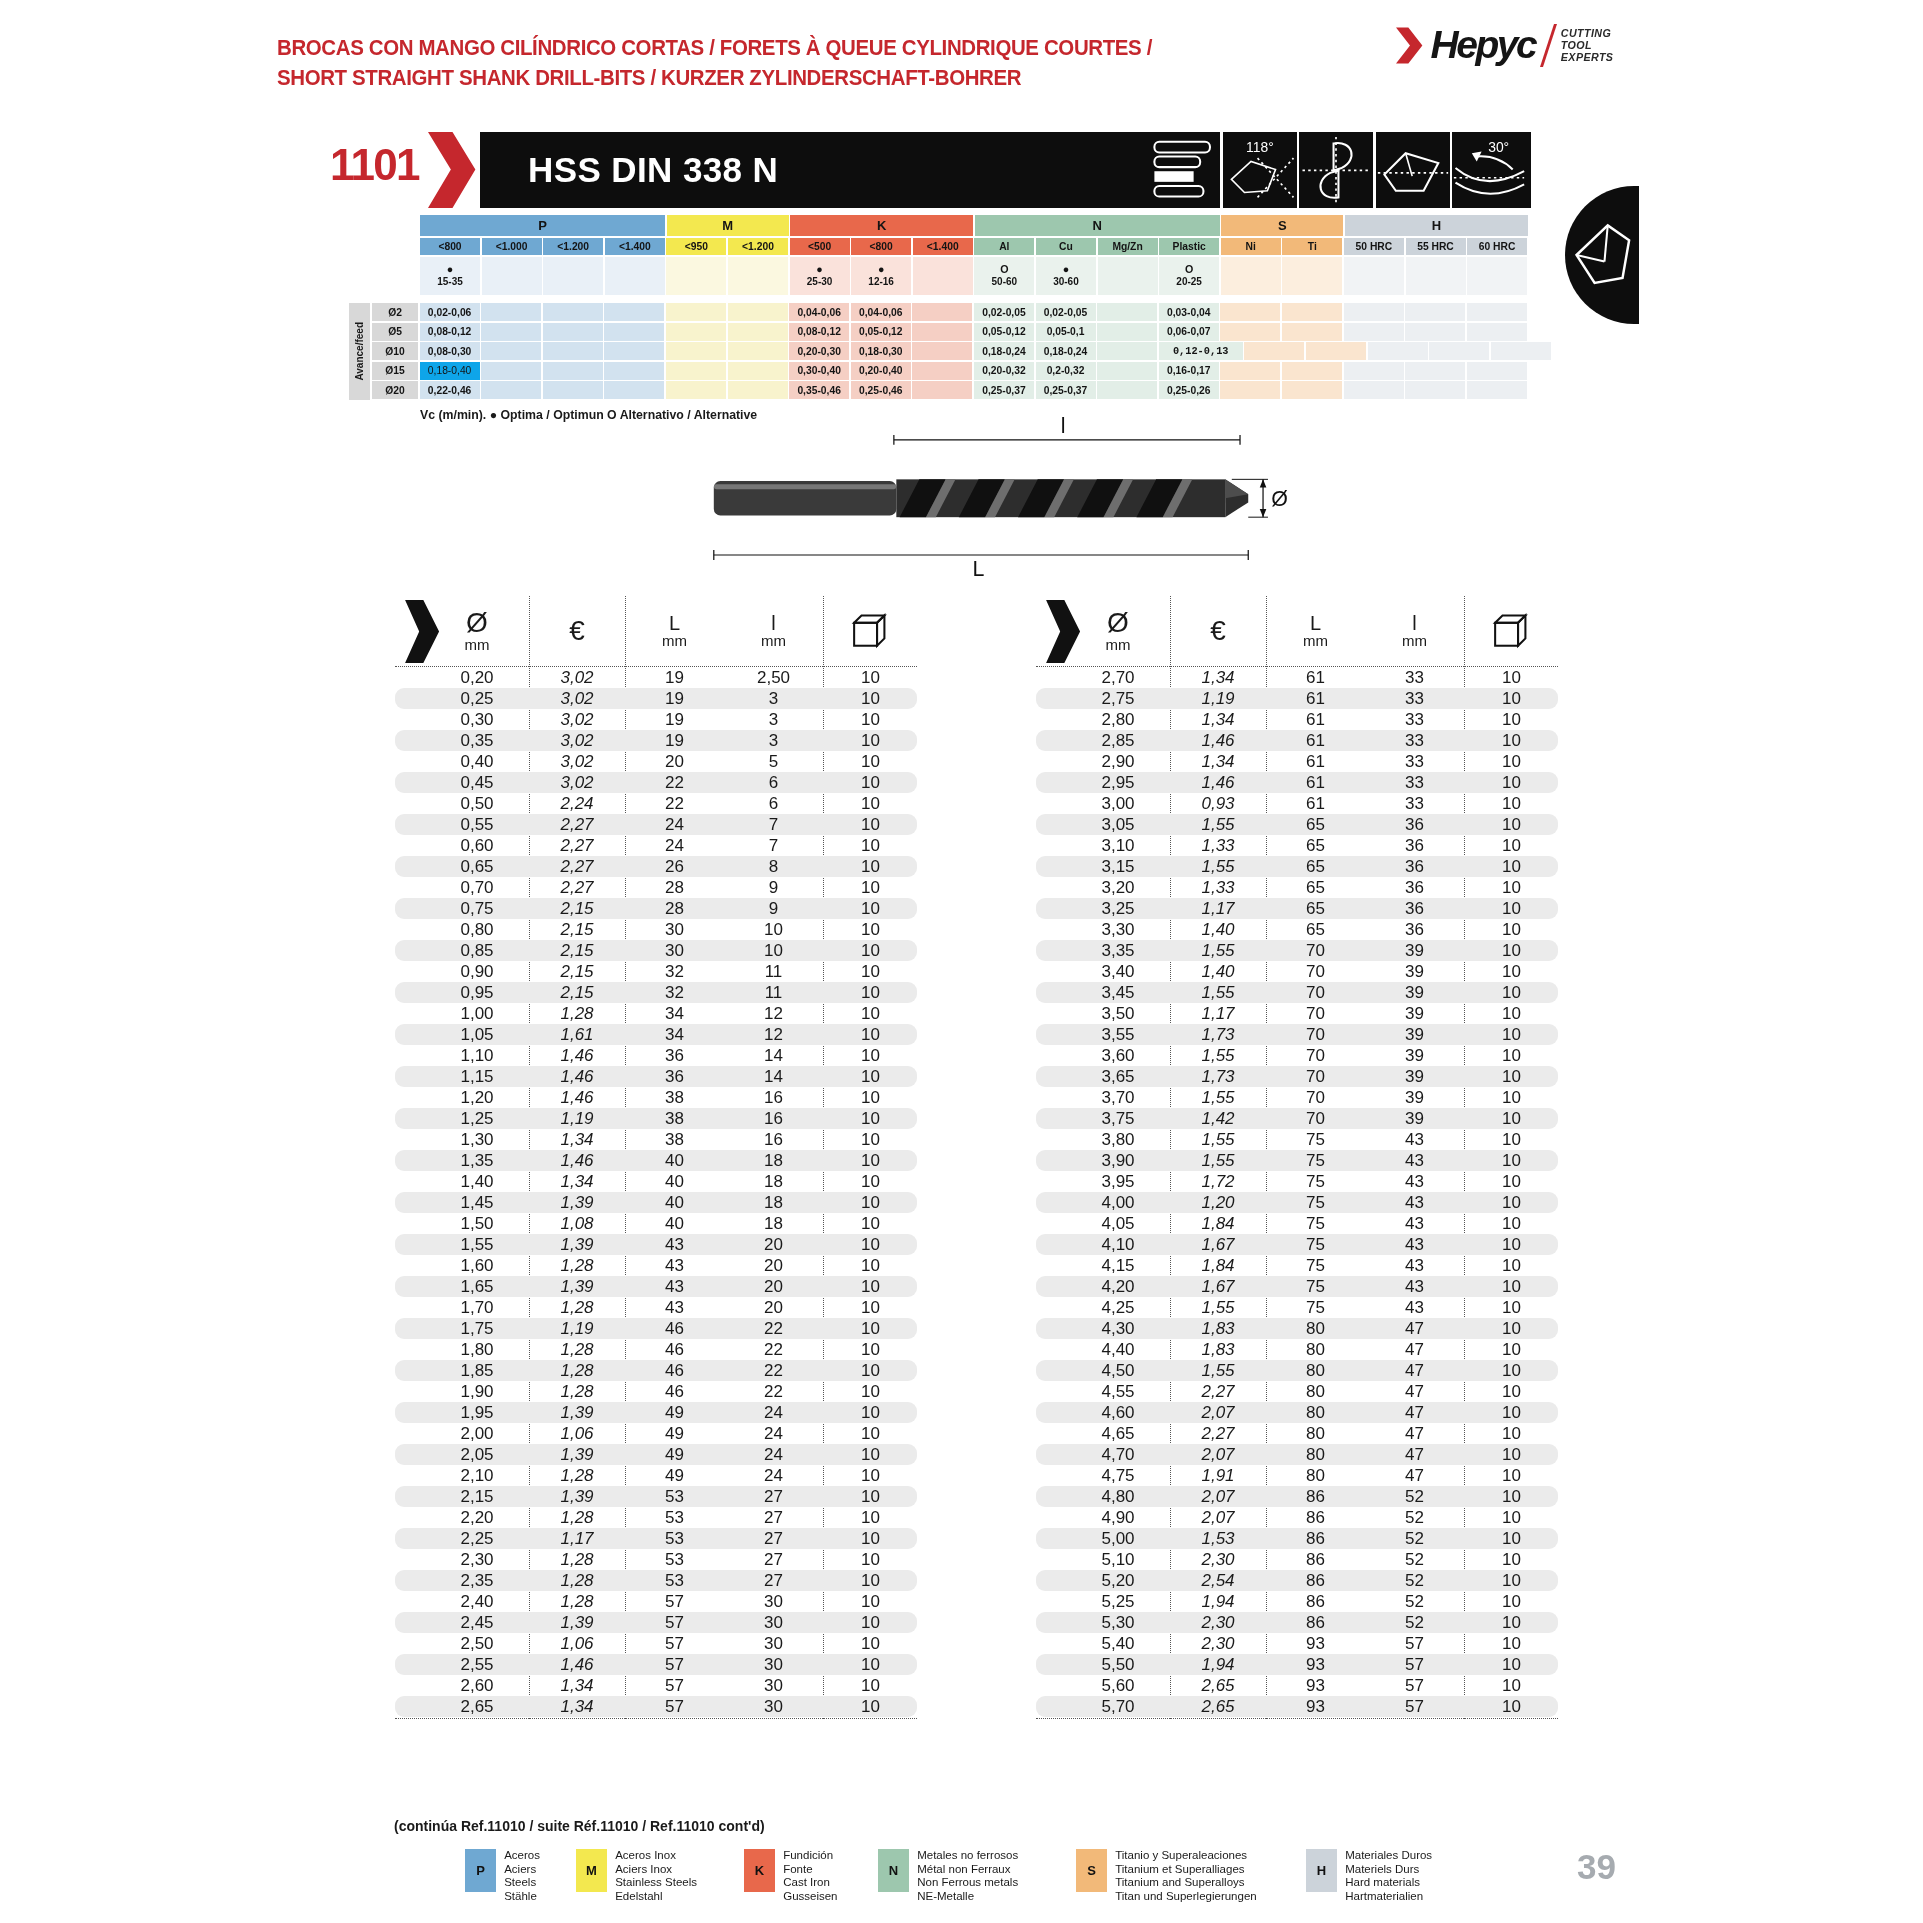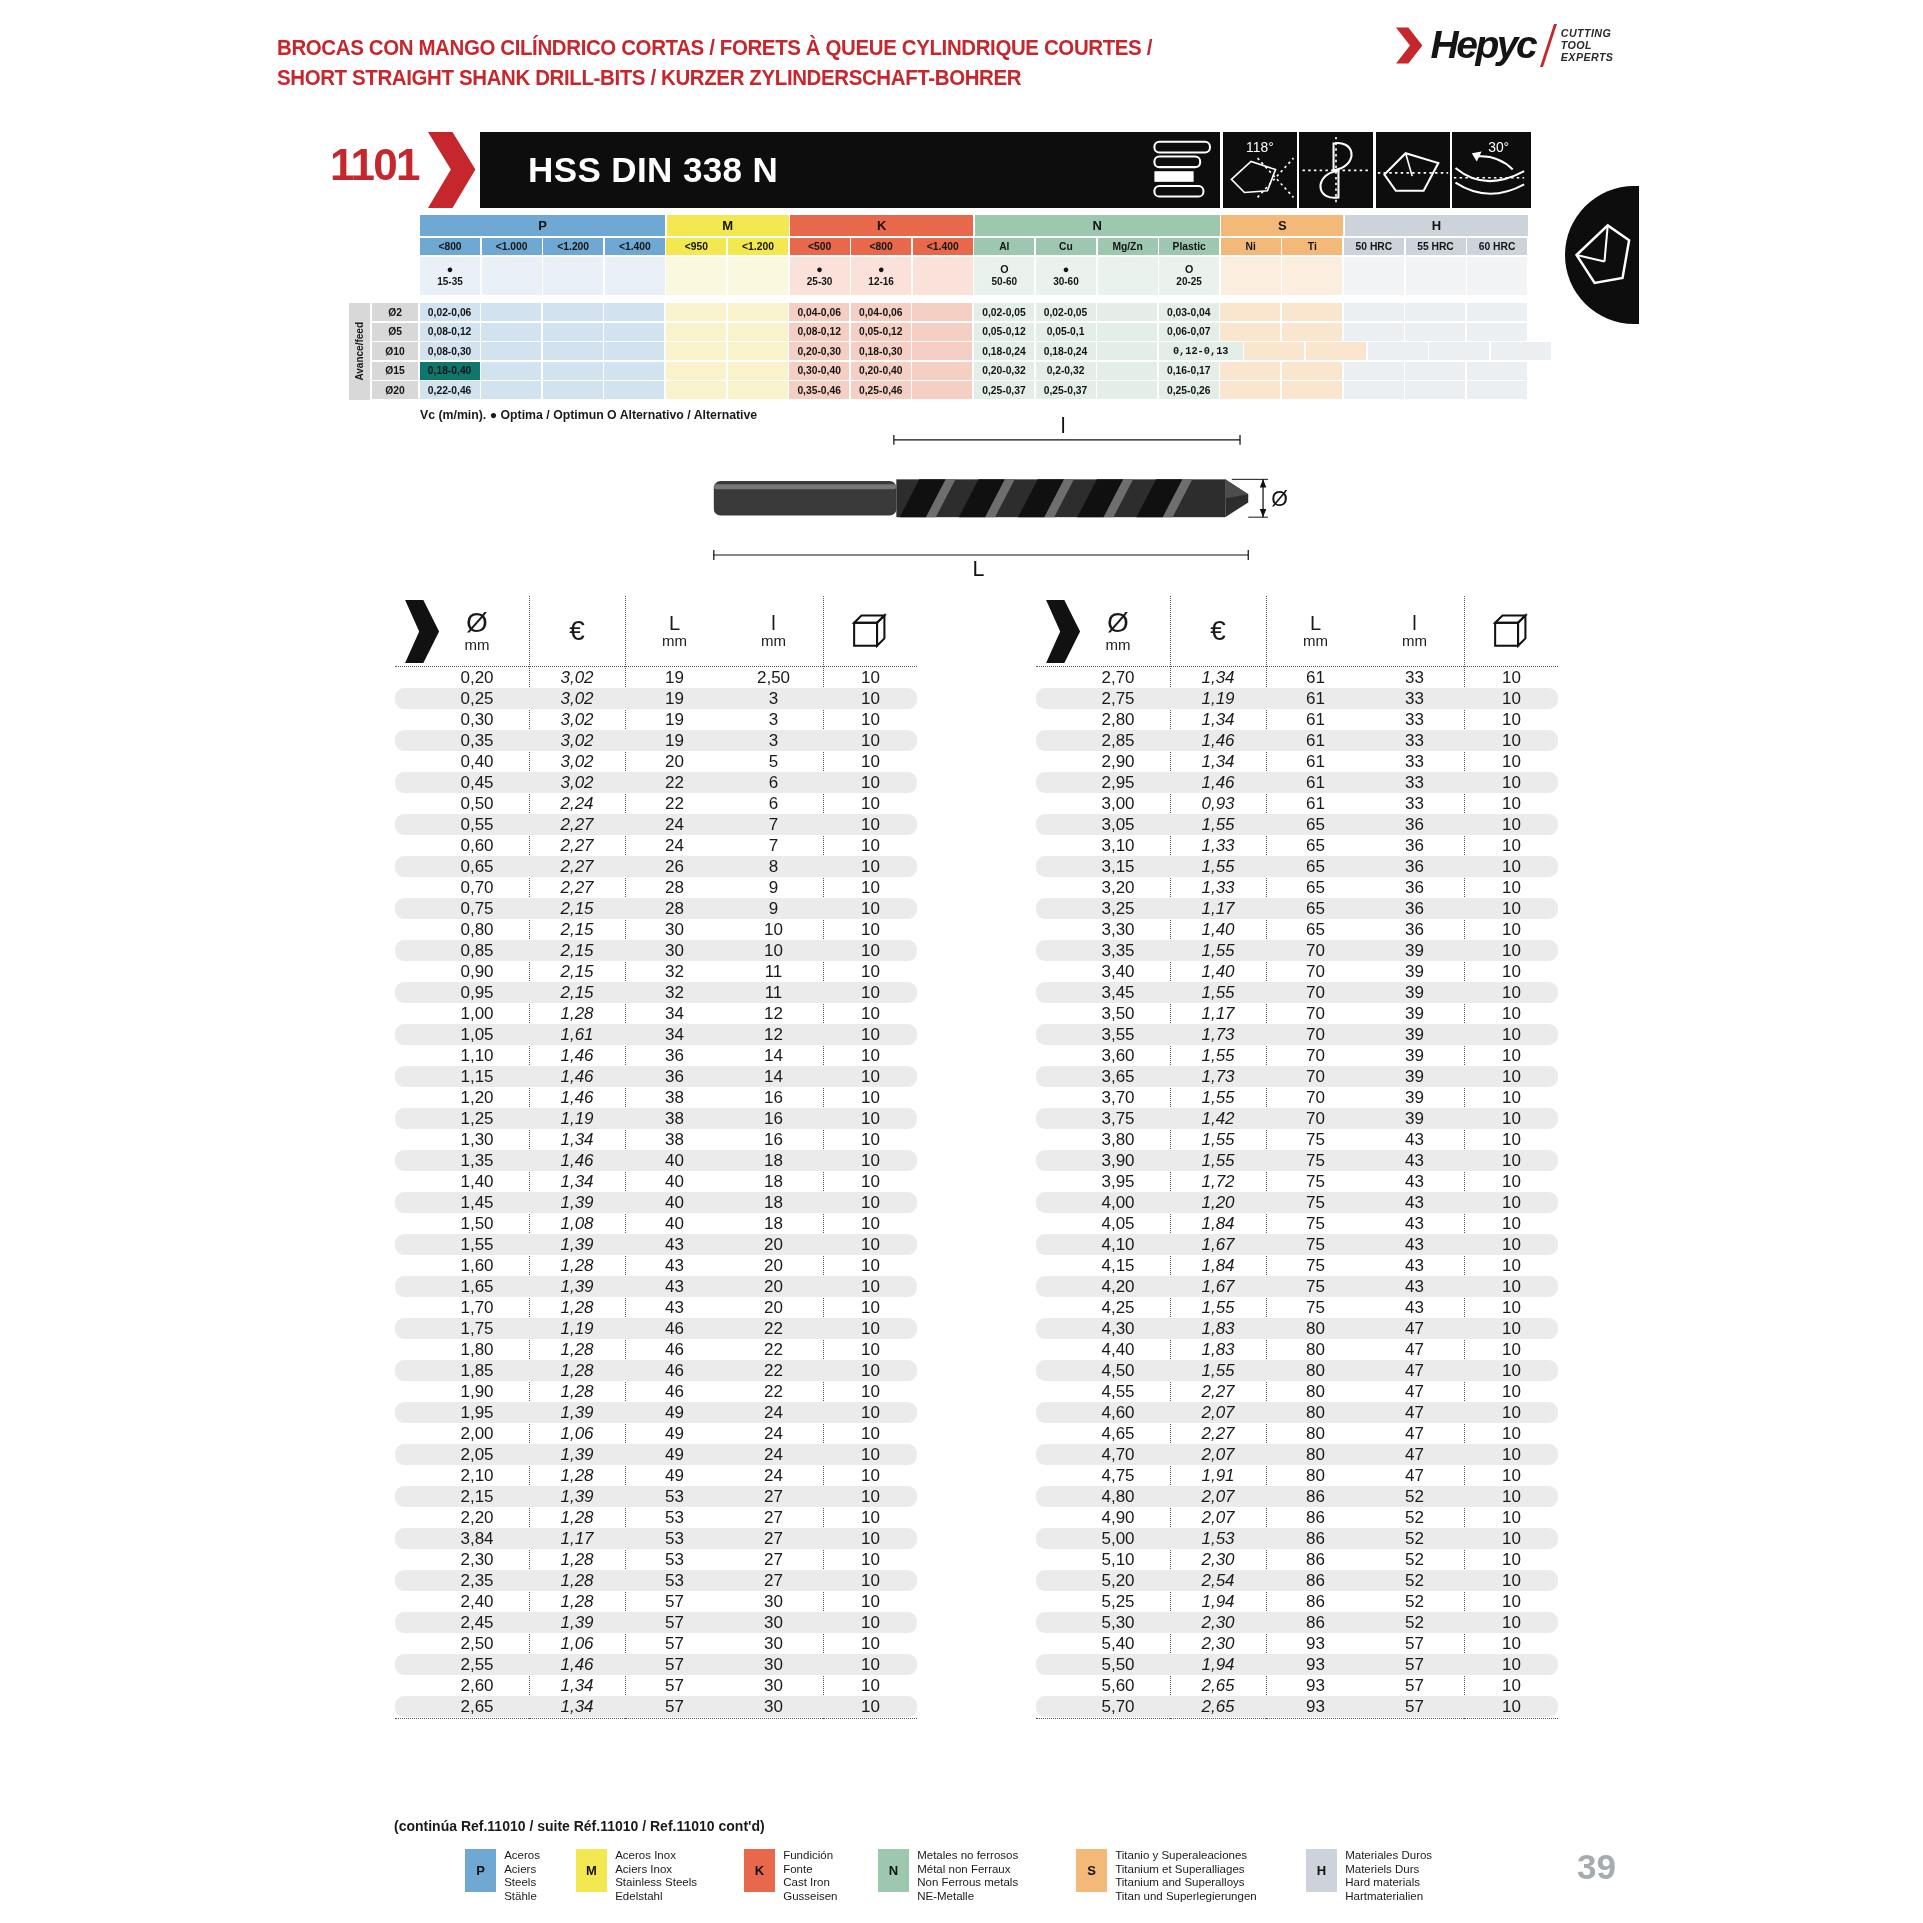--- a/index.html
+++ b/index.html
@@ -287,21 +287,21 @@
           <div class="ct-cell ct-f" style="width: 60px; background: rgb(226, 238, 231); font-weight: 600;"></div>
           <div class="ct-cell ct-f" style="width: 84px; background: rgb(226, 238, 231); font-weight: 600; font-family: Liberation Mono, monospace;">0,12-0,13</div>
           <div class="ct-cell ct-f" style="width: 60px; background: rgb(250, 229, 207); font-weight: 600;"></div>
           <div class="ct-cell ct-f" style="width: 60px; background: rgb(250, 229, 207); font-weight: 600;"></div>
           <div class="ct-cell ct-f" style="width: 60px; background: rgb(236, 239, 242); font-weight: 600;"></div>
           <div class="ct-cell ct-f" style="width: 60px; background: rgb(236, 239, 242); font-weight: 600;"></div>
           <div class="ct-cell ct-f" style="width: 60px; background: rgb(236, 239, 242); font-weight: 600;"></div>
         </div>
         <div class="ct-row" style="margin-left: 23px;">
           <div class="ct-cell ct-f ct-lbl" style="width: 46px;">Ø15</div>
-          <div class="ct-cell ct-f" style="width: 60px; background: #0f766e; font-weight: 700;">0,18-0,40</div>
+          <div class="ct-cell ct-f" style="width: 60px; background: #0ea5e9; font-weight: 400;">0,18-0,40</div>
           <div class="ct-cell ct-f" style="width: 60px; background: rgb(210, 226, 239); font-weight: 600;"></div>
           <div class="ct-cell ct-f" style="width: 60px; background: rgb(210, 226, 239); font-weight: 600;"></div>
           <div class="ct-cell ct-f" style="width: 60px; background: rgb(210, 226, 239); font-weight: 600;"></div>
           <div class="ct-cell ct-f" style="width: 60px; background: rgb(248, 243, 205); font-weight: 600;"></div>
           <div class="ct-cell ct-f" style="width: 60px; background: rgb(248, 243, 205); font-weight: 600;"></div>
           <div class="ct-cell ct-f" style="width: 60px; background: rgb(245, 207, 196); font-weight: 600;">0,30-0,40</div>
           <div class="ct-cell ct-f" style="width: 60px; background: rgb(245, 207, 196); font-weight: 600;">0,20-0,40</div>
           <div class="ct-cell ct-f" style="width: 60px; background: rgb(245, 207, 196); font-weight: 600;"></div>
           <div class="ct-cell ct-f" style="width: 60px; background: rgb(226, 238, 231); font-weight: 600;">0,20-0,32</div>
           <div class="ct-cell ct-f" style="width: 60px; background: rgb(226, 238, 231); font-weight: 600;">0,2-0,32</div>
@@ -695,21 +695,21 @@
           <div class="cc4">10</div>
         </div>
         <div class="cat-row">
           <div class="cc0">2,20</div>
           <div class="cc1">1,28</div>
           <div class="cc2">53</div>
           <div class="cc3">27</div>
           <div class="cc4">10</div>
         </div>
         <div class="cat-row alt">
-          <div class="cc0">3,84</div>
+          <div class="cc0">2,25</div>
           <div class="cc1">1,17</div>
           <div class="cc2">53</div>
           <div class="cc3">27</div>
           <div class="cc4">10</div>
         </div>
         <div class="cat-row">
           <div class="cc0">2,30</div>
           <div class="cc1">1,28</div>
           <div class="cc2">53</div>
           <div class="cc3">27</div>

